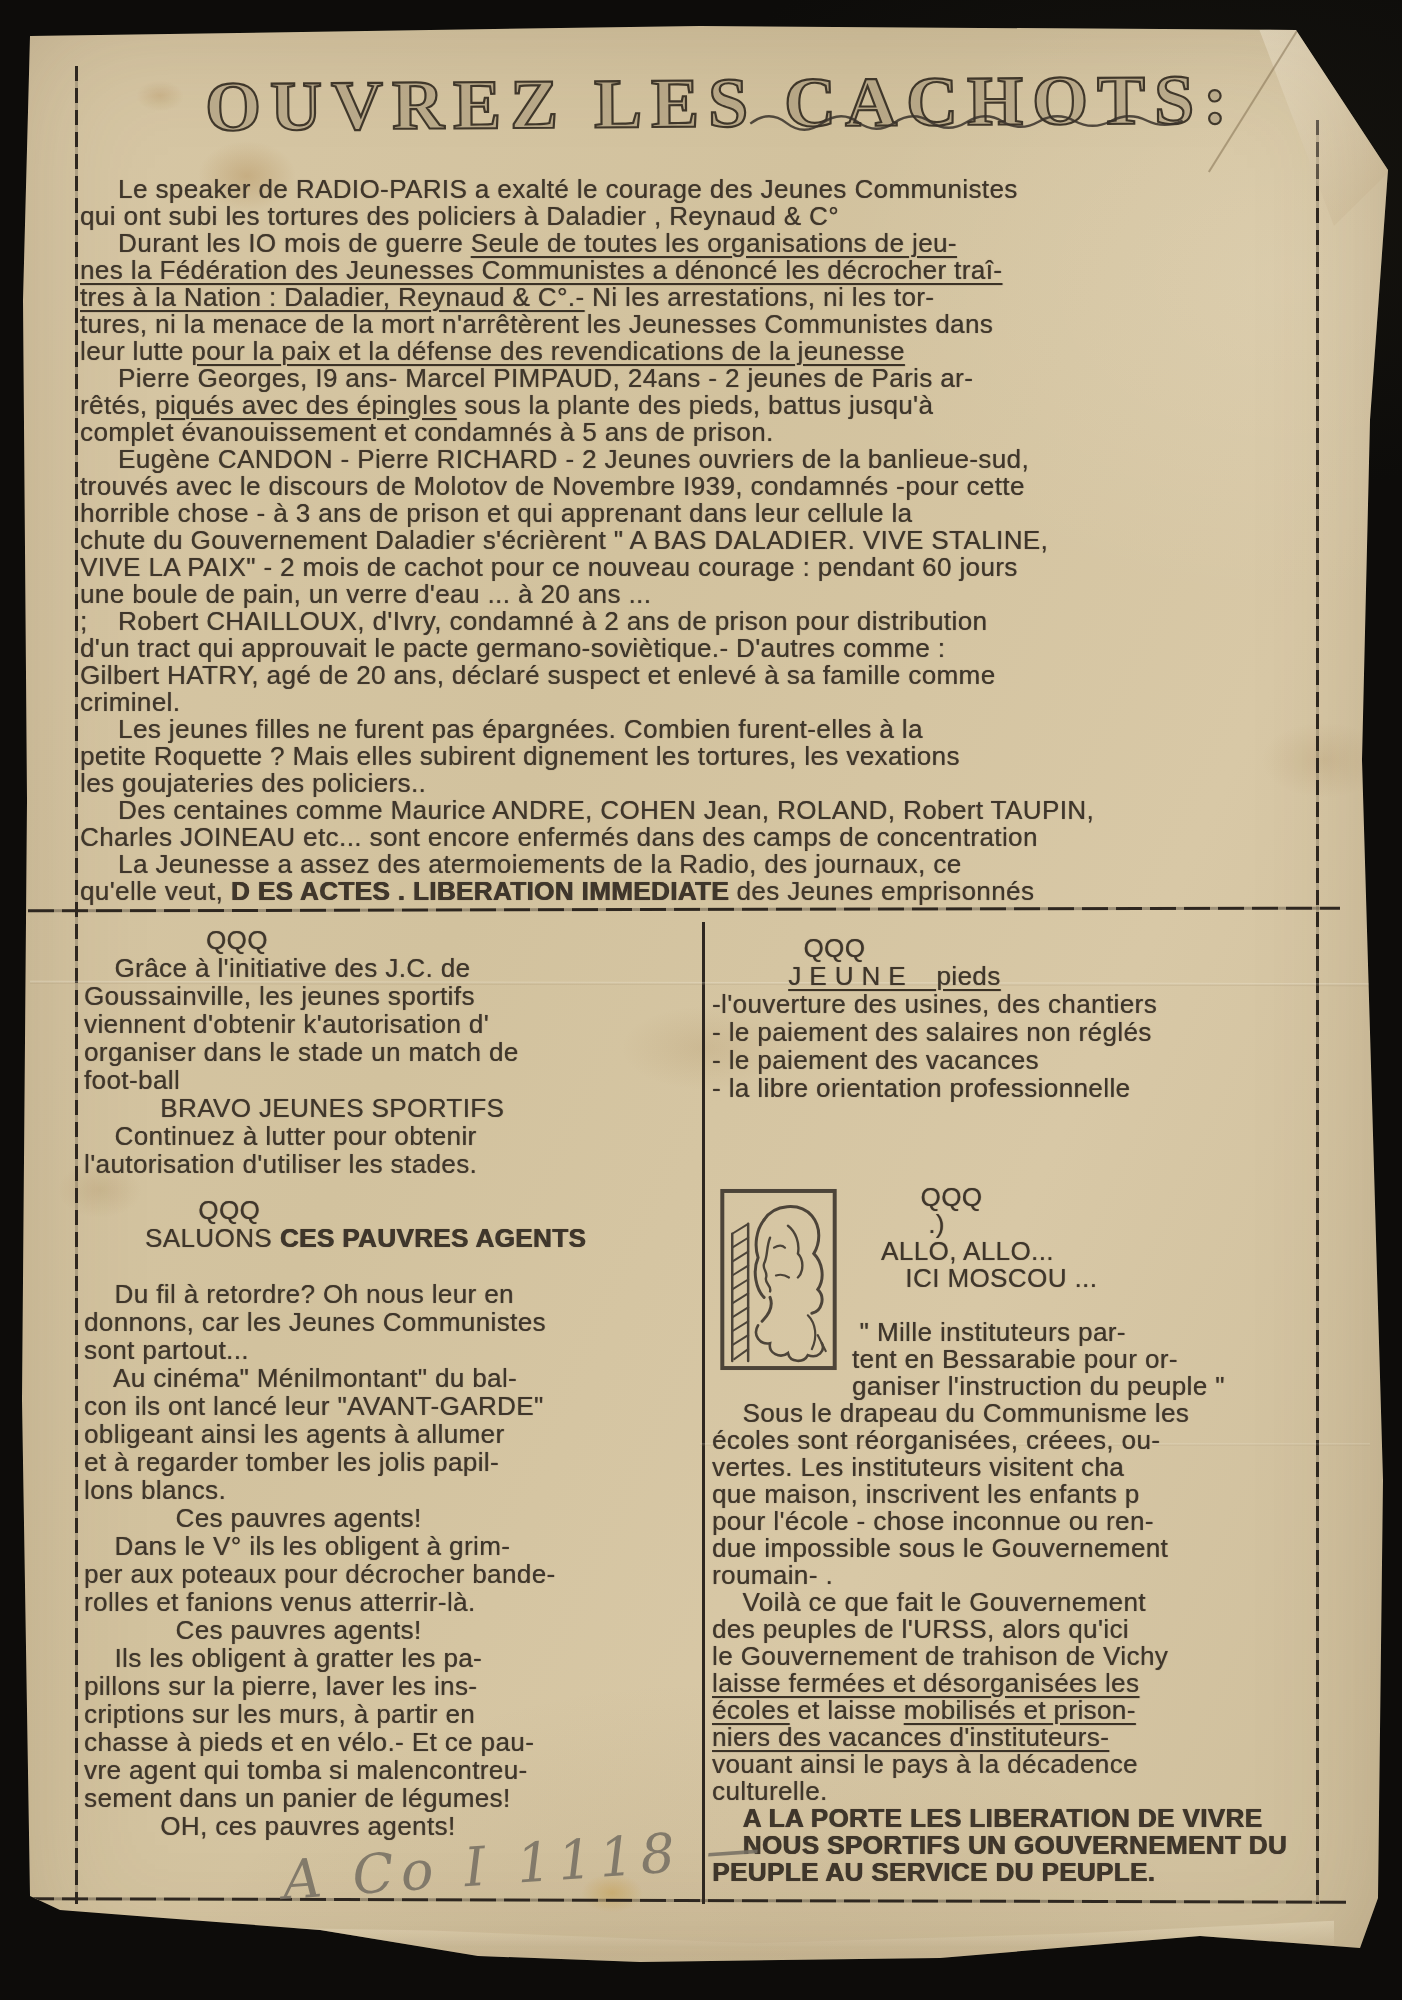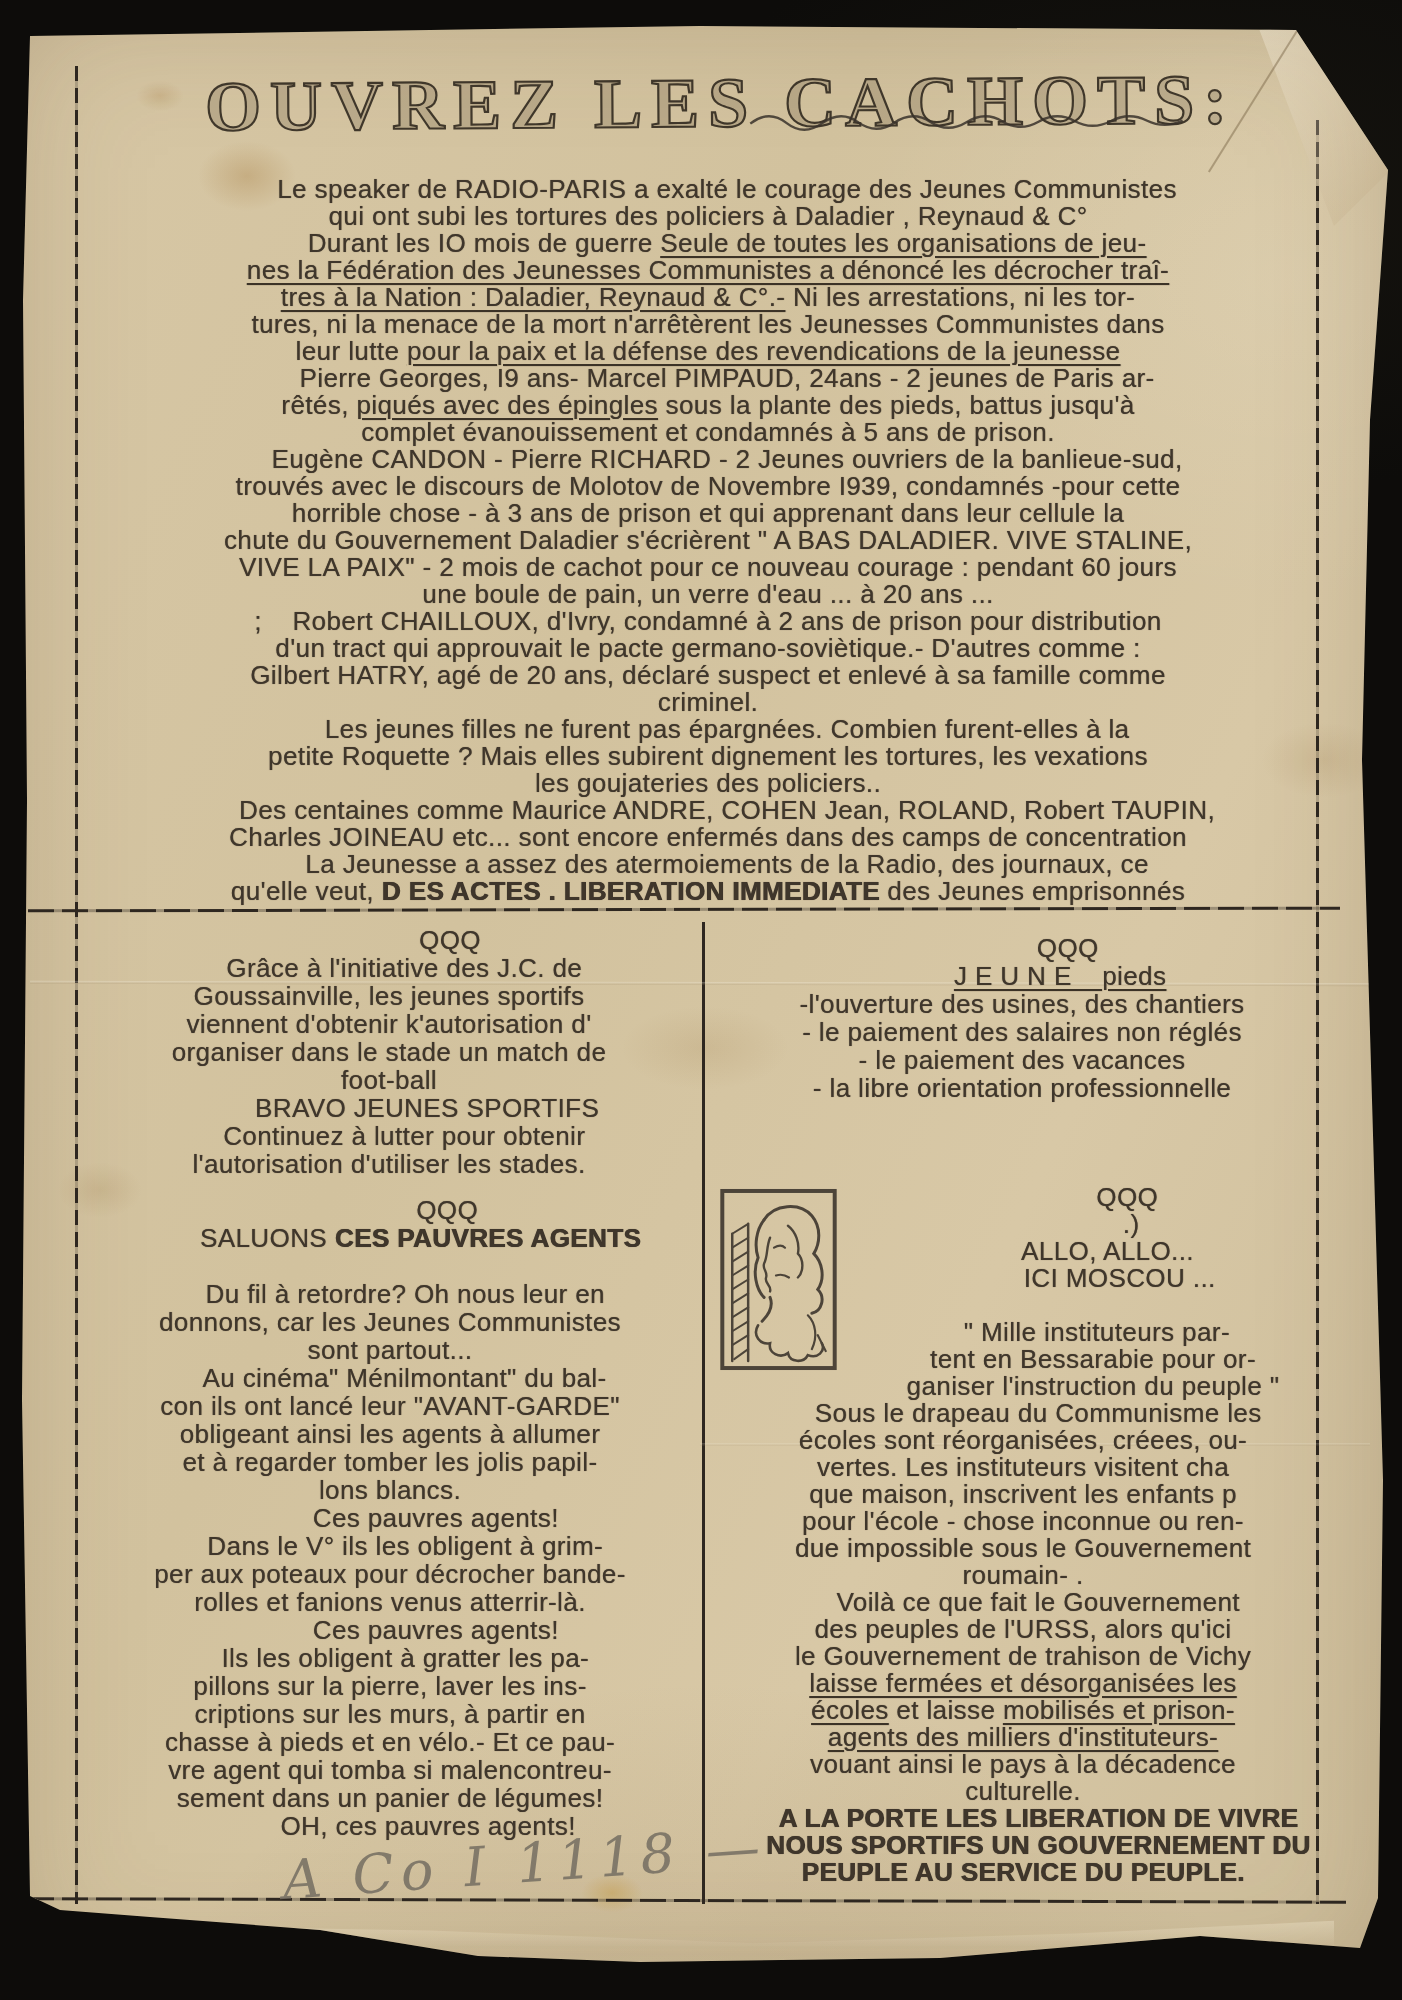--- a/index.html
+++ b/index.html
@@ -11,21 +11,21 @@
     background:
       radial-gradient(70px 50px at 247px 176px, rgba(158,112,48,.28), transparent 70%),
       radial-gradient(34px 22px at 160px 96px, rgba(158,112,48,.20), transparent 70%),
       radial-gradient(44px 28px at 612px 1893px, rgba(196,152,58,.40), transparent 70%),
       radial-gradient(60px 40px at 100px 1190px, rgba(140,100,45,.14), transparent 70%),
       radial-gradient(120px 60px at 705px 1048px, rgba(140,100,45,.12), transparent 70%),
       radial-gradient(90px 54px at 1324px 760px, rgba(140,100,45,.13), transparent 70%),
       radial-gradient(800px 600px at 50% 105%, rgba(110,82,40,.16), transparent 70%),
       radial-gradient(700px 500px at 92% 14%, rgba(255,250,235,.12), transparent 65%),
       linear-gradient(115deg,#d7c7a5 0%,#d2c29e 38%,#d8c8a6 68%,#cdbd9a 100%);
-    box-shadow:inset 0 0 140px rgba(92,70,38,.28);text-align:center;}
+    box-shadow:inset 0 0 140px rgba(92,70,38,.28);}
   .fold-corner{position:absolute;left:1240px;top:26px;width:162px;height:200px;
     clip-path:polygon(12% 2%,36% 0%,93% 72%,58% 100%);
     background:linear-gradient(135deg,rgba(255,250,238,.34),rgba(176,150,106,.26));}
   .crease-diag{position:absolute;left:1297px;top:29px;width:2px;height:168px;
     transform-origin:top left;transform:rotate(32deg);background:rgba(116,96,64,.45);}
   .crease-h{position:absolute;height:3px;opacity:.55;
     background:linear-gradient(180deg,rgba(255,252,240,.55),rgba(118,92,52,.28));}
   .rule{position:absolute;background:#2e2720;}
   .rule.dashedv{background:repeating-linear-gradient(180deg,#2e2720 0 15px,rgba(46,39,32,.22) 15px 22px);}
   .rule.dashedh{background:repeating-linear-gradient(90deg,#2e2720 0 26px,rgba(46,39,32,.35) 26px 34px);}
@@ -179,21 +179,21 @@
 vertes. Les instituteurs visitent cha
 que maison, inscrivent les enfants p
 pour l'école - chose inconnue ou ren-
 due impossible sous le Gouvernement
 roumain- .
     Voilà ce que fait le Gouvernement
 des peuples de l'URSS, alors qu'ici
 le Gouvernement de trahison de Vichy
 <u>laisse fermées et désorganisées les</u>
 <u>écoles</u> et laisse <u>mobilisés et prison-</u>
-<u>agents des milliers d'instituteurs-</u>
+<u>niers des vacances d'instituteurs-</u>
 vouant ainsi le pays à la décadence
 culturelle.
     <b>A LA PORTE LES LIBERATION DE VIVRE</b>
     <b>NOUS SPORTIFS UN GOUVERNEMENT DU</b>
 <b>PEUPLE AU SERVICE DU PEUPLE.</b></pre>
     </div>
 
     <div class="note">A Co I 1118 —</div>
 
   </div>

